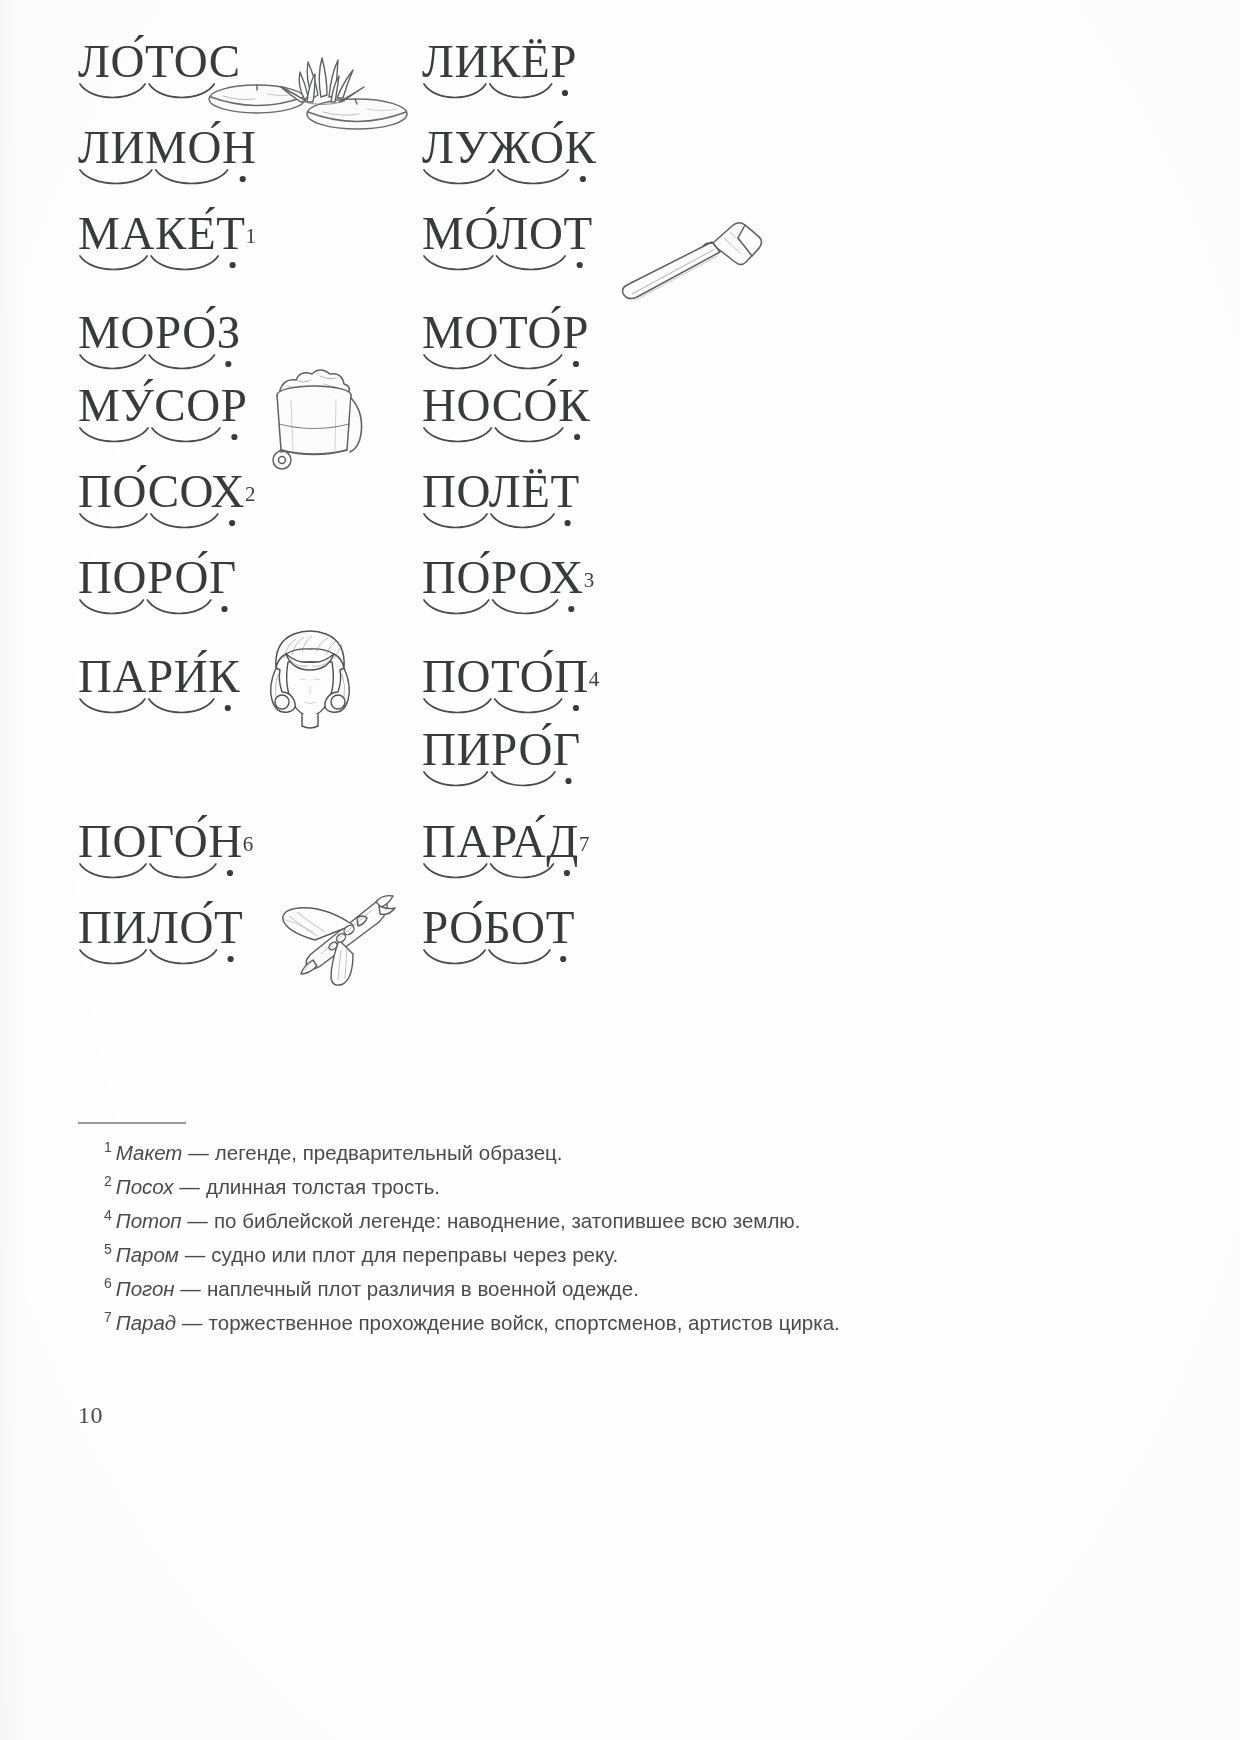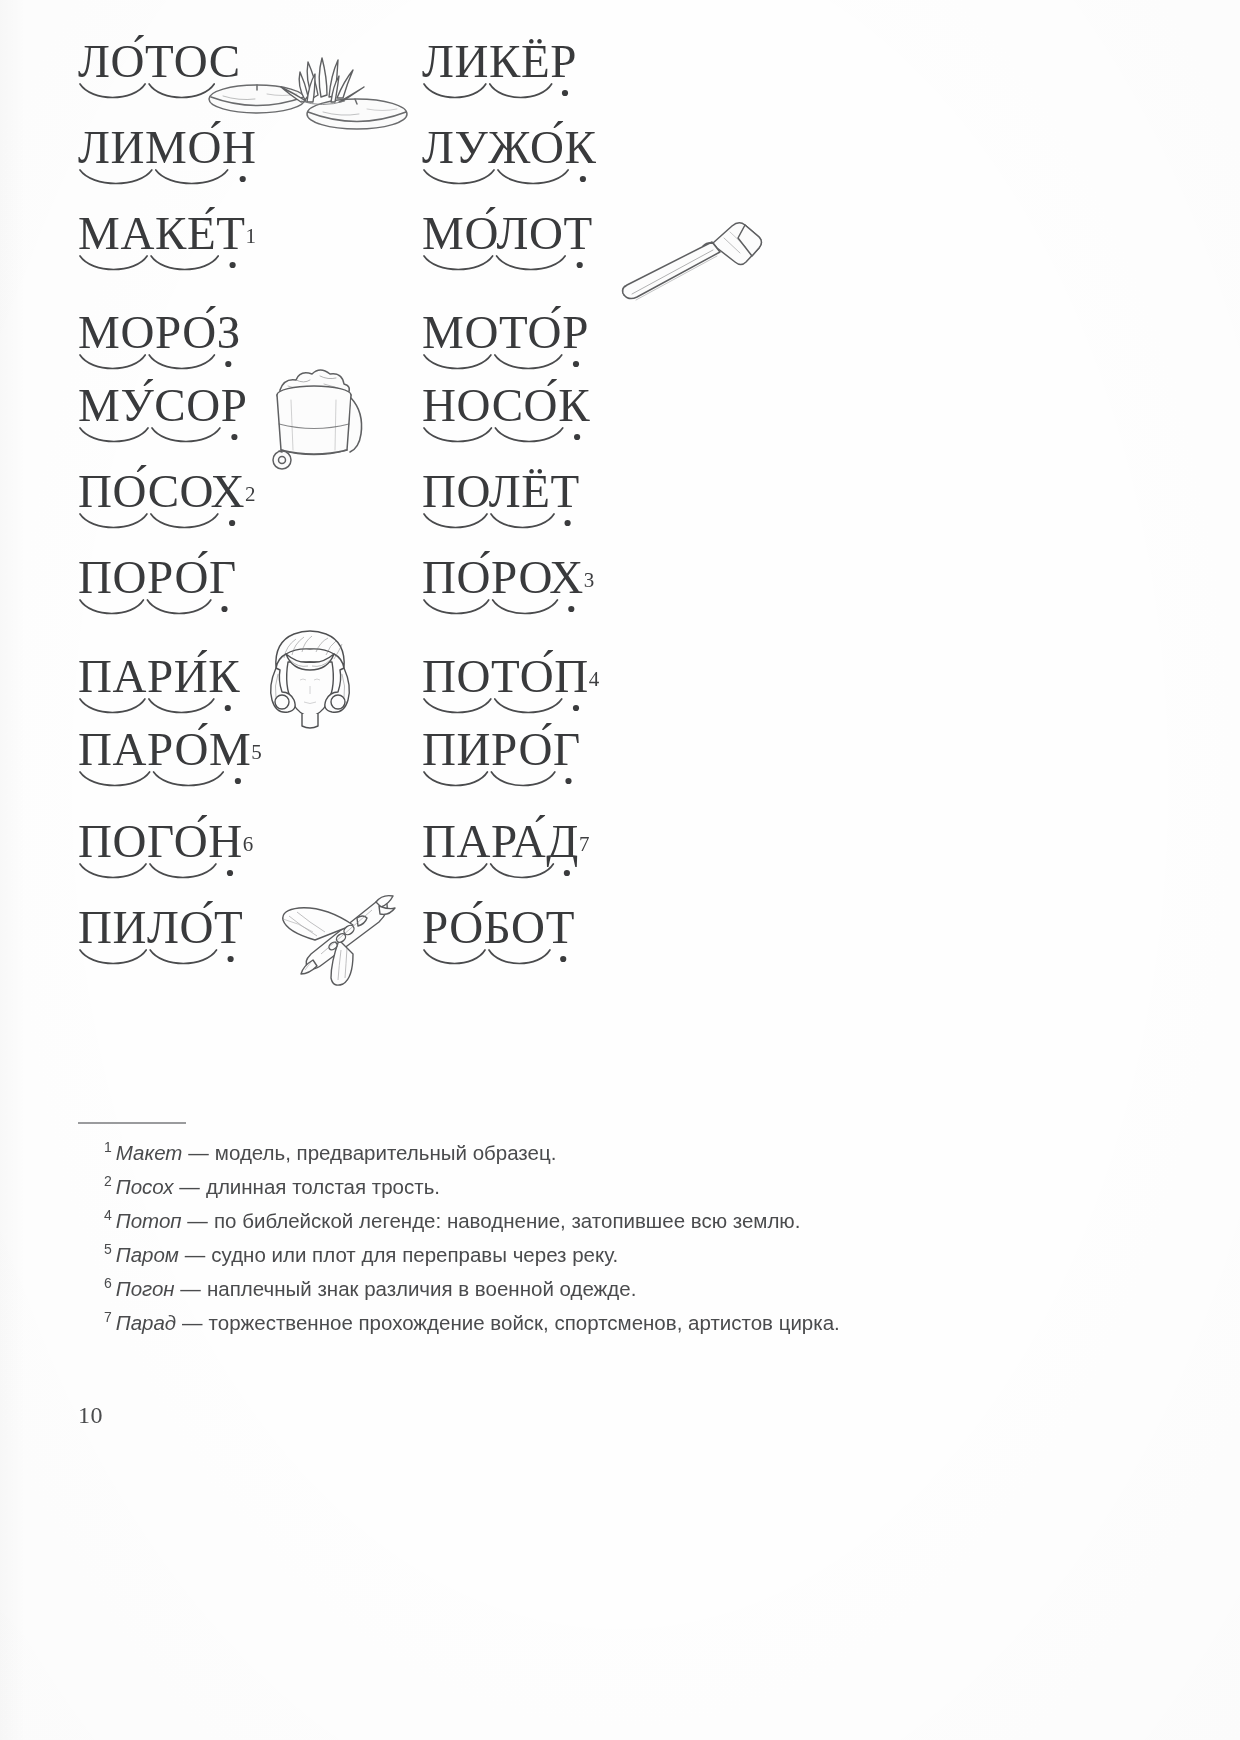--- a/index.html
+++ b/index.html
@@ -275,27 +275,20 @@
             </span></span></div>
         <div class="word-cell col-right"><span class="word-wrap"><span class="word-text">ПОТО́П</span><sup class="fn-sup">4</sup><span class="marks">
               <svg width="181" height="30" viewBox="0 0 181 30">
                 <path d="M2.0 2 C 14.0 20, 56.8 20, 68.8 2" fill="none" stroke="#4a4b4d" stroke-width="1.7" stroke-linecap="round"></path>
                 <path d="M72.8 2 C 84.9 20, 127.7 20, 139.7 2" fill="none" stroke="#4a4b4d" stroke-width="1.7" stroke-linecap="round"></path>
                 <circle cx="154.0" cy="11" r="3.1" fill="#3a3b3d"></circle>
               </svg>
             </span></span></div>
       </div>
       <div class="word-row" style="top: 726px;">
-        <div class="word-cell col-left"><span class="word-wrap"><span class="word-text">ПАРО́М</span><sup class="fn-sup">5</sup><span class="marks">
-              <svg width="188" height="30" viewBox="0 0 188 30">
-                <path d="M2.0 2 C 14.5 20, 59.1 20, 71.6 2" fill="none" stroke="#4a4b4d" stroke-width="1.7" stroke-linecap="round"></path>
-                <path d="M75.6 2 C 88.1 20, 132.7 20, 145.2 2" fill="none" stroke="#4a4b4d" stroke-width="1.7" stroke-linecap="round"></path>
-                <circle cx="159.9" cy="11" r="3.1" fill="#3a3b3d"></circle>
-              </svg>
-            </span></span></div>
         <div class="word-cell col-right"><span class="word-wrap"><span class="word-text">ПИРО́Г</span><span class="marks">
               <svg width="173" height="30" viewBox="0 0 173 30">
                 <path d="M2.0 2 C 13.4 20, 54.0 20, 65.4 2" fill="none" stroke="#4a4b4d" stroke-width="1.7" stroke-linecap="round"></path>
                 <path d="M69.4 2 C 80.8 20, 121.4 20, 132.8 2" fill="none" stroke="#4a4b4d" stroke-width="1.7" stroke-linecap="round"></path>
                 <circle cx="146.5" cy="11" r="3.1" fill="#3a3b3d"></circle>
               </svg>
             </span></span></div>
       </div>
       <div class="word-row" style="top: 818px;">
         <div class="word-cell col-left"><span class="word-wrap"><span class="word-text">ПОГО́Н</span><sup class="fn-sup">6</sup><span class="marks">
@@ -490,24 +483,24 @@
         <path d="M94 56 Q 93 72 92 86"></path>
         <path d="M30 27 Q 46 31 60 40" stroke-width="0.6"></path>
         <path d="M58 70 L 52 78" stroke-width="0.6"></path>
       </g>
     </svg>
   </div>
 
   <div id="footnotes">
     <div id="fn-rule"></div>
     <div id="footnote-list">
-        <p class="fn-item"><span class="fn-num">1</span><span class="fn-word">Макет</span> <span class="fn-dash">—</span> <span>модель, предварительный образец.</span></p>
+        <p class="fn-item"><span class="fn-num">1</span><span class="fn-word">Макет</span> <span class="fn-dash">—</span> <span>легенде, предварительный образец.</span></p>
         <p class="fn-item"><span class="fn-num">2</span><span class="fn-word">Посох</span> <span class="fn-dash">—</span> <span>длинная толстая трость.</span></p>
         <p class="fn-item"><span class="fn-num">4</span><span class="fn-word">Потоп</span> <span class="fn-dash">—</span> <span>по библейской легенде: наводнение, затопившее всю землю.</span></p>
         <p class="fn-item"><span class="fn-num">5</span><span class="fn-word">Паром</span> <span class="fn-dash">—</span> <span>судно или плот для переправы через реку.</span></p>
-        <p class="fn-item"><span class="fn-num">6</span><span class="fn-word">Погон</span> <span class="fn-dash">—</span> <span>наплечный знак различия в военной одежде.</span></p>
+        <p class="fn-item"><span class="fn-num">6</span><span class="fn-word">Погон</span> <span class="fn-dash">—</span> <span>наплечный плот различия в военной одежде.</span></p>
         <p class="fn-item"><span class="fn-num">7</span><span class="fn-word">Парад</span> <span class="fn-dash">—</span> <span>торжественное прохождение войск, спортсменов, артистов цирка.</span></p>
       </div>
   </div>
 
   <div id="page-number">10</div>
 
 </div>
 
 </body></html>

